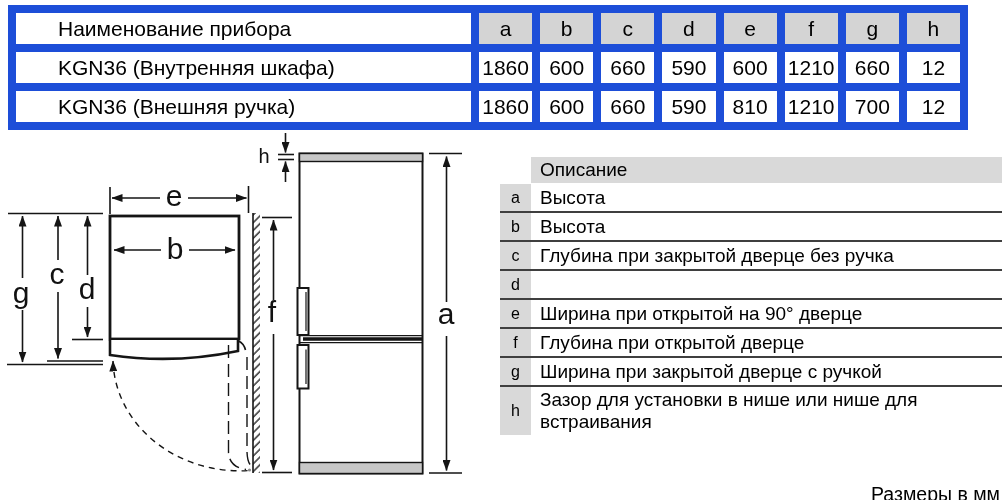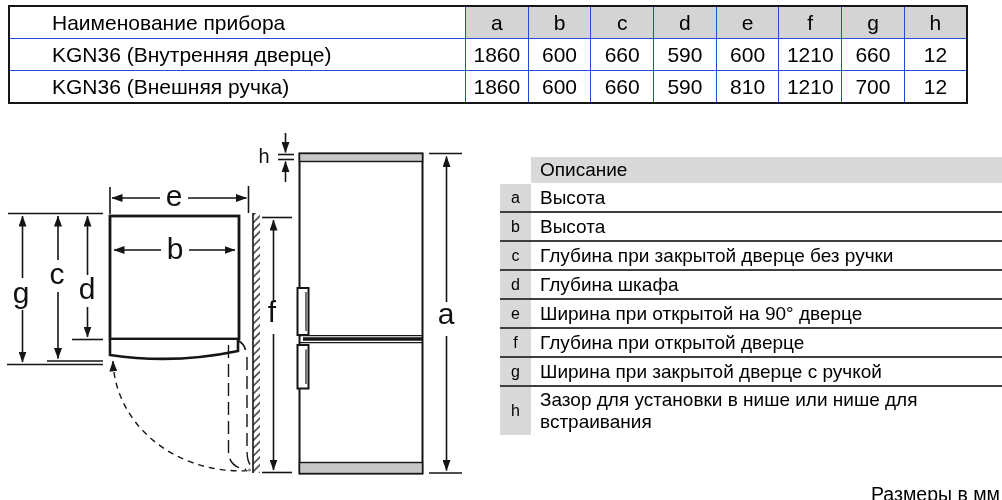--- a/index.html
+++ b/index.html
@@ -10,21 +10,21 @@
     overflow:hidden;
   }
 
   
   table.dims {
     position:absolute; left:8px; top:5px;
     width:960px; border-collapse:collapse; table-layout:fixed;
     border:2px solid #151515;
   }
   table.dims td {
-    border:1px solid #1d4ed8;
+    border:8px solid #1d4ed8;
     height:31px; font-size:21px; text-align:center;
     padding:0; white-space:nowrap; overflow:hidden;
     vertical-align:middle;
   }
   table.dims td.name-col { width:413px; text-align:left; padding-left:42px; }
   table.dims tr.head td.letter { background:#d4d4d4; }
 
   
   .legend { position:absolute; left:489px; top:157px; width:505px;padding-left:11px; }
   .legend-row { display:flex; align-items:stretch; border-bottom:2px solid #3f3f3f; min-height:27px; }
@@ -62,21 +62,21 @@
     <td class="letter">a</td>
     <td class="letter">b</td>
     <td class="letter">c</td>
     <td class="letter">d</td>
     <td class="letter">e</td>
     <td class="letter">f</td>
     <td class="letter">g</td>
     <td class="letter">h</td>
   </tr>
   <tr>
-    <td class="name-col">KGN36 (Внутренняя дверце)</td>
+    <td class="name-col">KGN36 (Внутренняя шкафа)</td>
     <td>1860</td>
     <td>600</td>
     <td>660</td>
     <td>590</td>
     <td>600</td>
     <td>1210</td>
     <td>660</td>
     <td>12</td>
   </tr>
   <tr>
@@ -199,25 +199,24 @@
   <div class="legend-row">
     <div class="legend-key">a</div>
     <div class="legend-text">Высота</div>
   </div>
   <div class="legend-row">
     <div class="legend-key">b</div>
     <div class="legend-text">Высота</div>
   </div>
   <div class="legend-row">
     <div class="legend-key">c</div>
-    <div class="legend-text">Глубина при закрытой дверце без ручки</div>
+    <div class="legend-text">Глубина при закрытой дверце без ручка</div>
   </div>
   <div class="legend-row">
     <div class="legend-key">d</div>
-    <div class="legend-text">Глубина шкафа</div>
   </div>
   <div class="legend-row">
     <div class="legend-key">e</div>
     <div class="legend-text">Ширина при открытой на 90° дверце</div>
   </div>
   <div class="legend-row">
     <div class="legend-key">f</div>
     <div class="legend-text">Глубина при открытой дверце</div>
   </div>
   <div class="legend-row">

